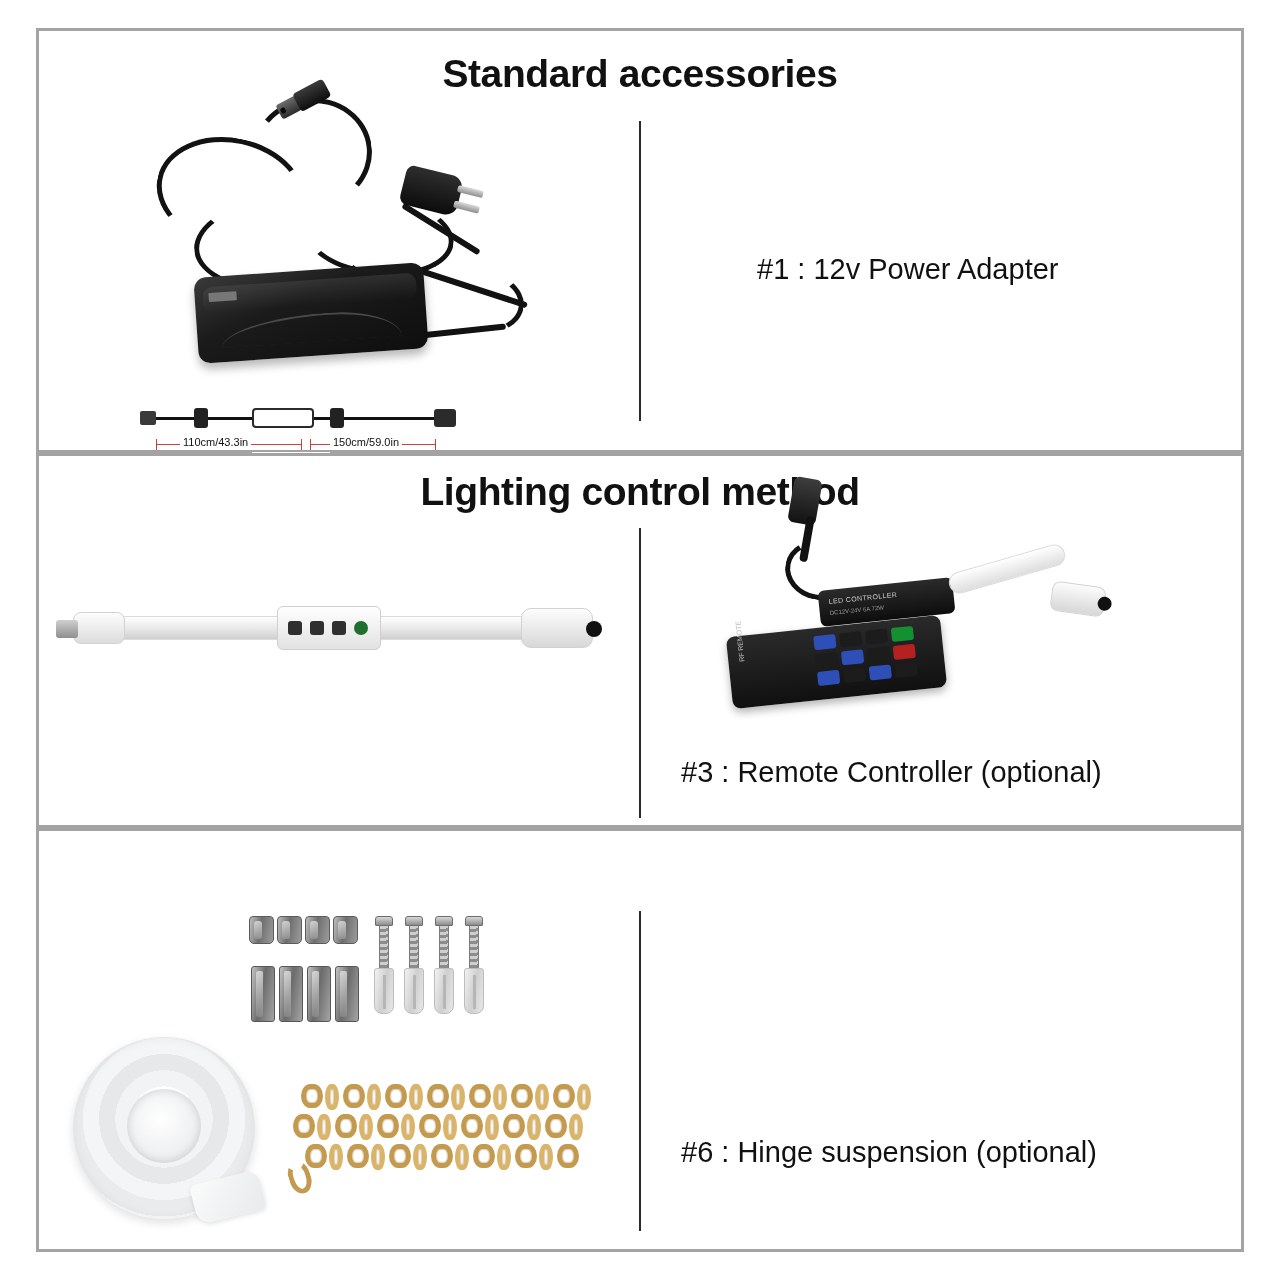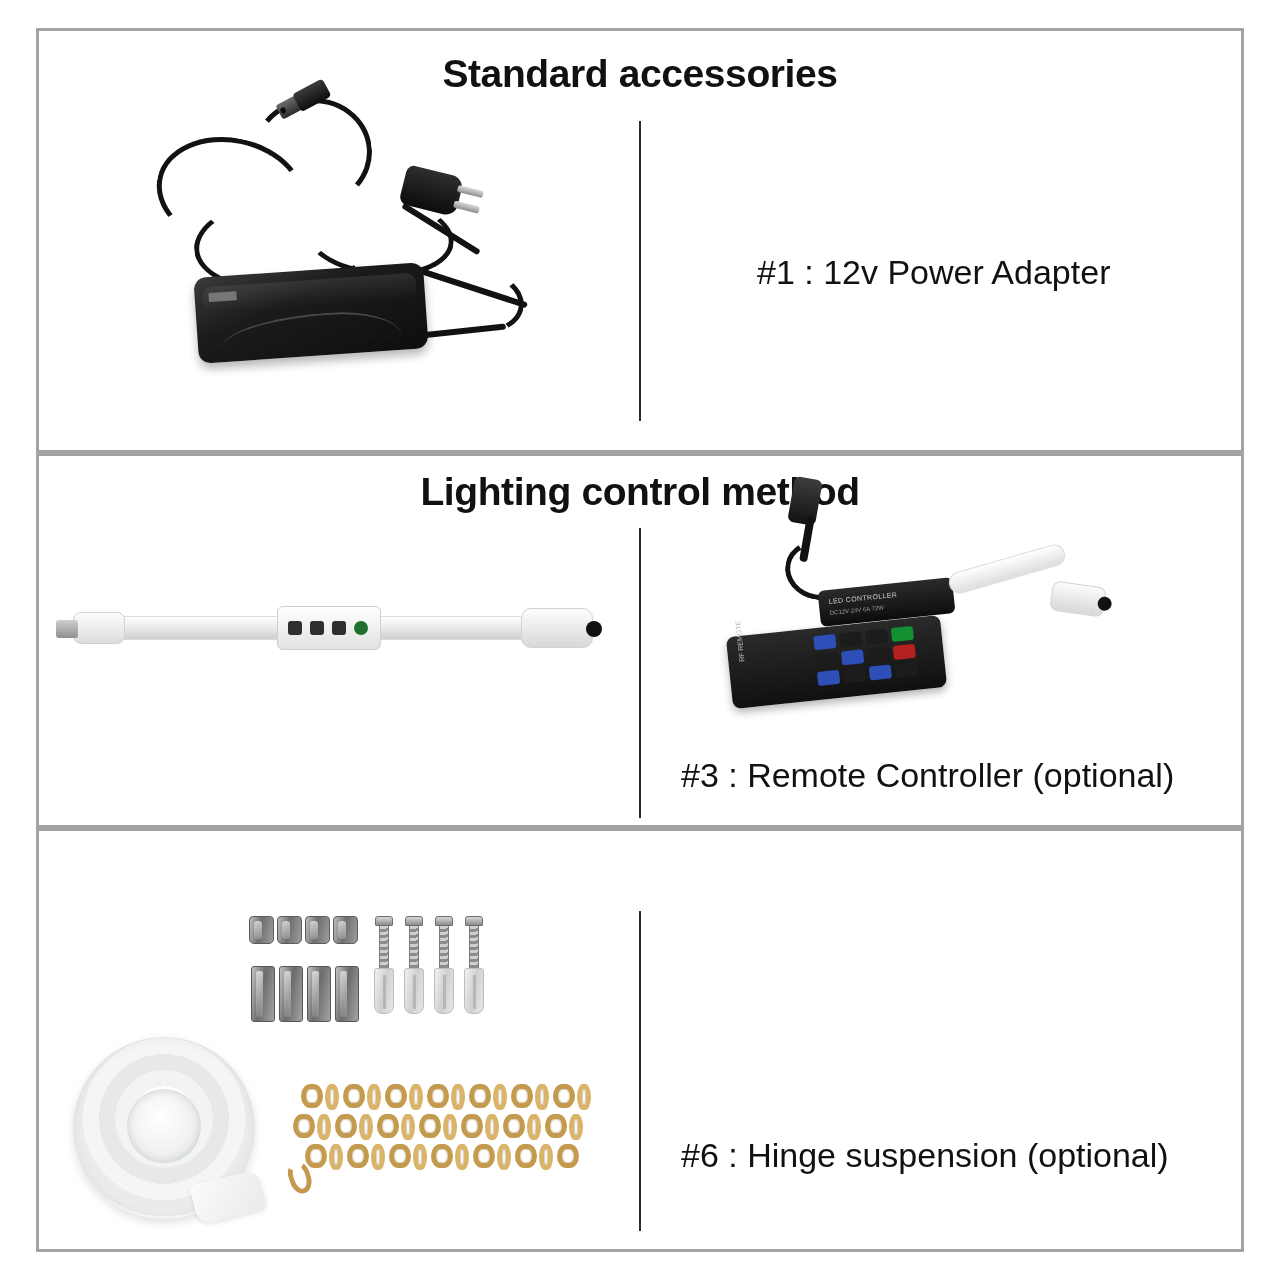--- a/index.html
+++ b/index.html
@@ -43,21 +43,21 @@
 
   
   .vdiv {
     position: absolute;
     width: 2px;
     background: #2a2a2a;
   }
 
   .caption {
     position: absolute;
-    font-size: 34px;
+    font-size: 29px;
     color: #111;
     white-space: nowrap;
   }
 
   
   .art { position: absolute; }
   .wire { position: absolute; background: #121212; border-radius: 99px; }
 
   
   #adapter-art { left: 95px; top: 45px; width: 430px; height: 330px; }
@@ -384,20 +384,37 @@
         <div class="prong p2"></div>
       </div>
 
       <div id="brick">
         <div class="sheen"></div>
         <div class="curve"></div>
         <div class="label"></div>
       </div>
     </div>
 
+    <div id="dim-diagram">
+      <div class="dline"></div>
+      <div class="dplug-l"></div>
+      <div class="dknot k1"></div>
+      <div class="dbox"></div>
+      <div class="dknot k2"></div>
+      <div class="dplug-r"></div>
+
+      <div class="measure" style="left:22px; top:48px; width:146px;"></div>
+      <div class="mlabel" style="left:46px; top:40px;">110cm/43.3in</div>
+
+      <div class="measure" style="left:176px; top:48px; width:126px;"></div>
+      <div class="mlabel" style="left:196px; top:40px;">150cm/59.0in</div>
+
+      <div class="measure" style="left:22px; top:64px; width:280px;"></div>
+      <div class="mlabel" style="left:118px; top:56px;">271cm/106.6in</div>
+    </div>
 
     <div class="caption" style="left:718px; top:222px;">#1 : 12v Power Adapter</div>
   </div>
 
   <div class="panel" id="panel-control">
     <div class="panel-title">Lighting control method</div>
 
     <div class="vdiv" style="left:600px; top:72px; height:290px;"></div>
 
     <div class="art" id="dimmer-art" style="left:34px; top:120px;">

